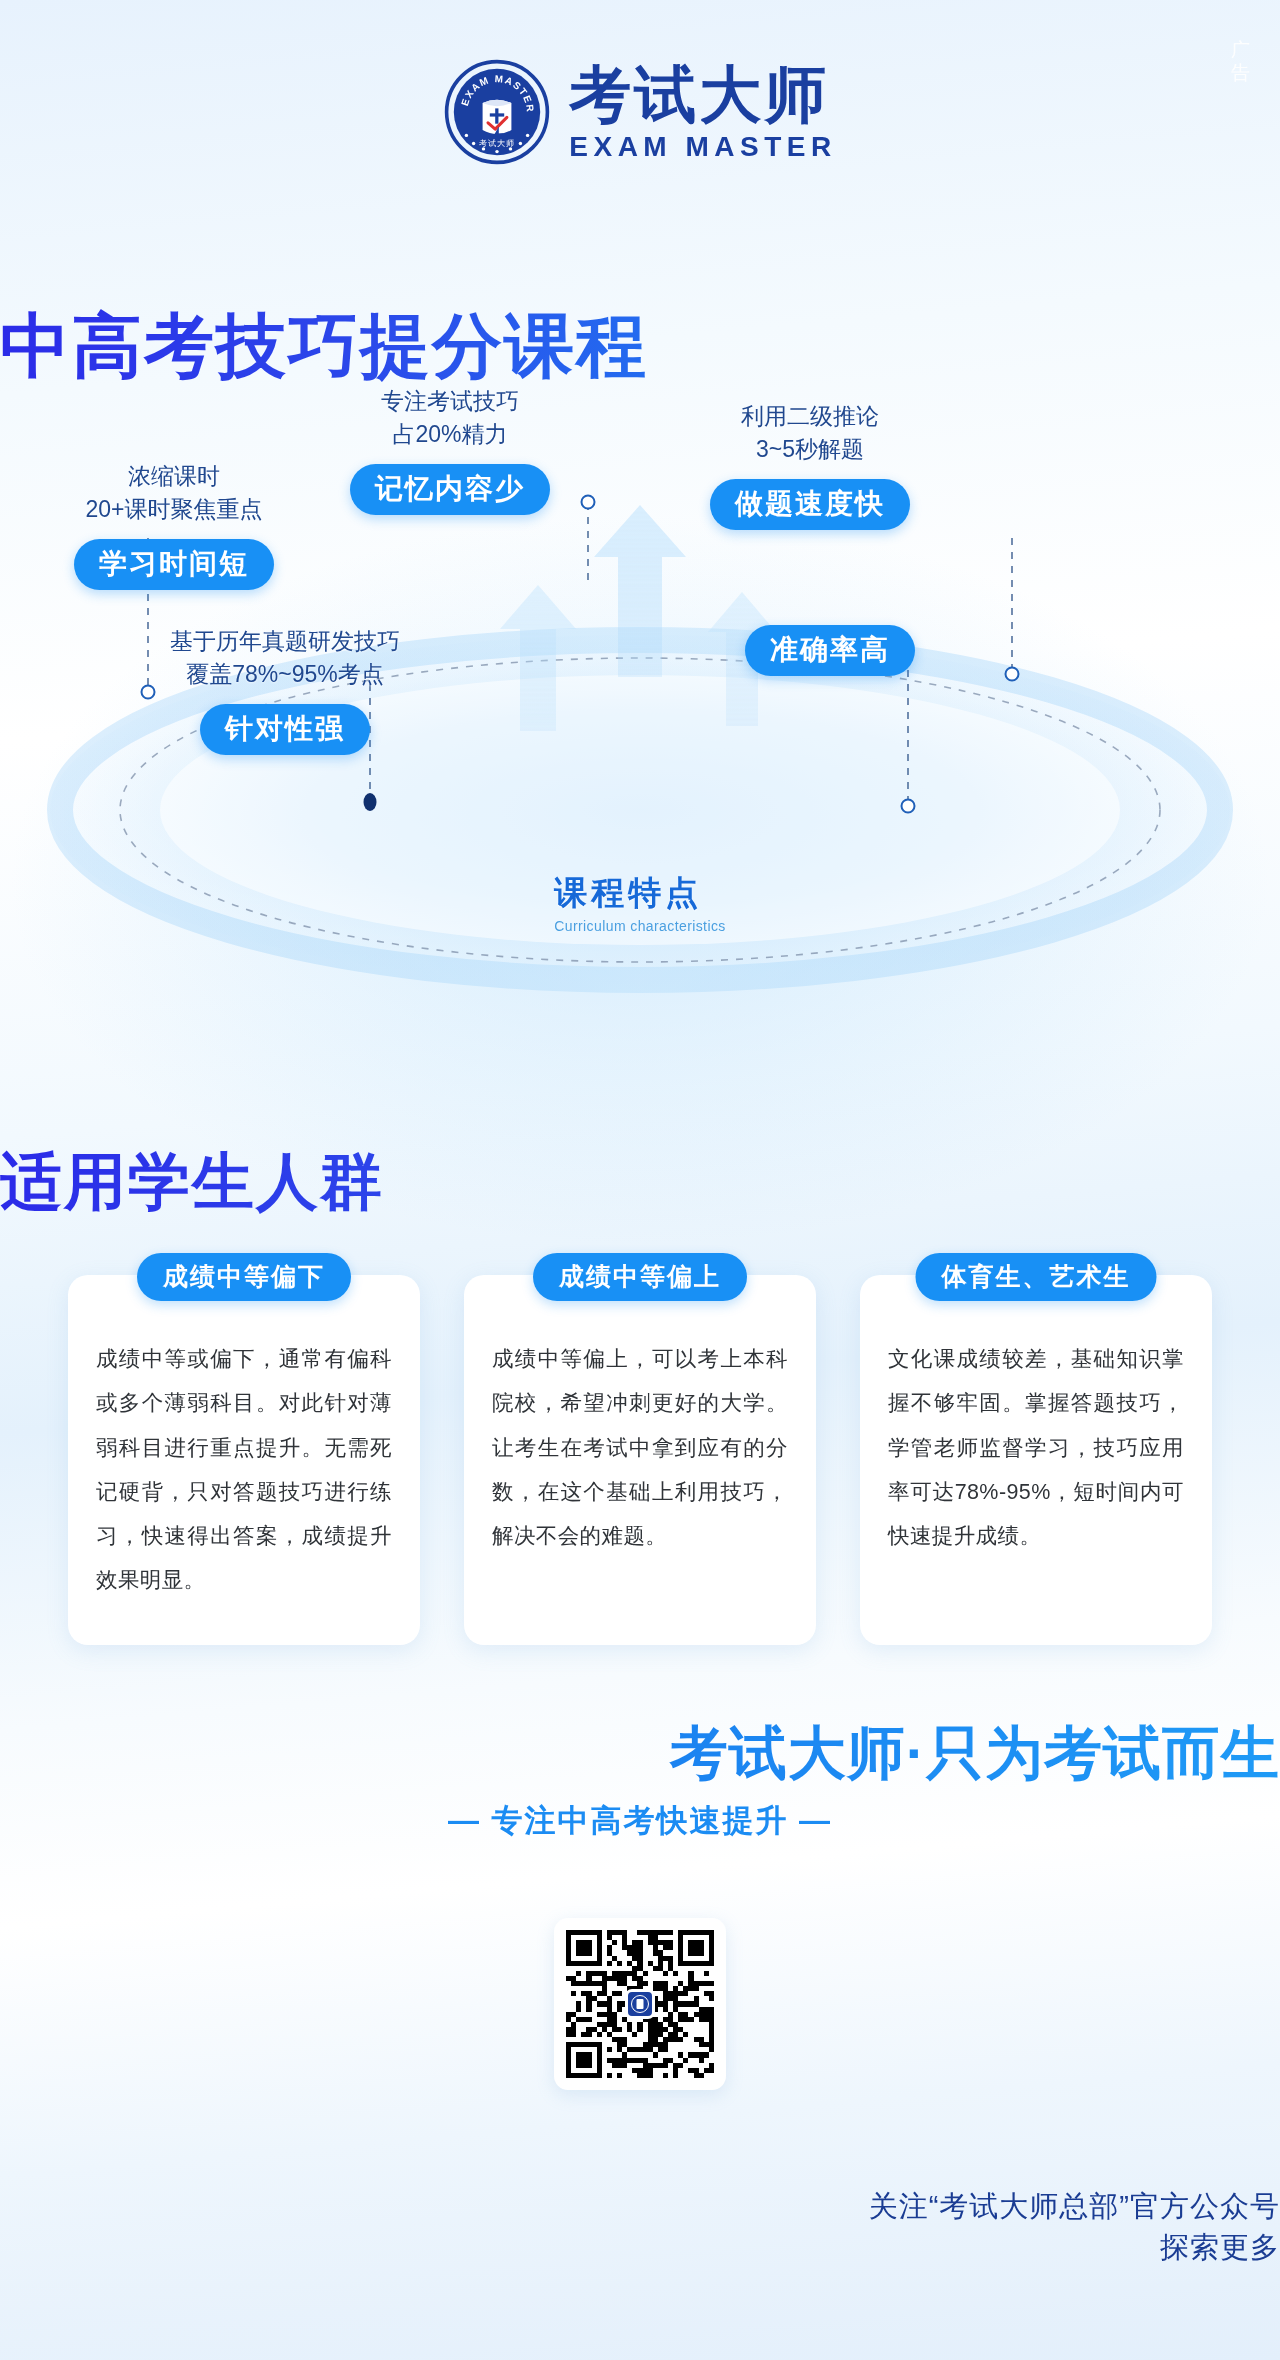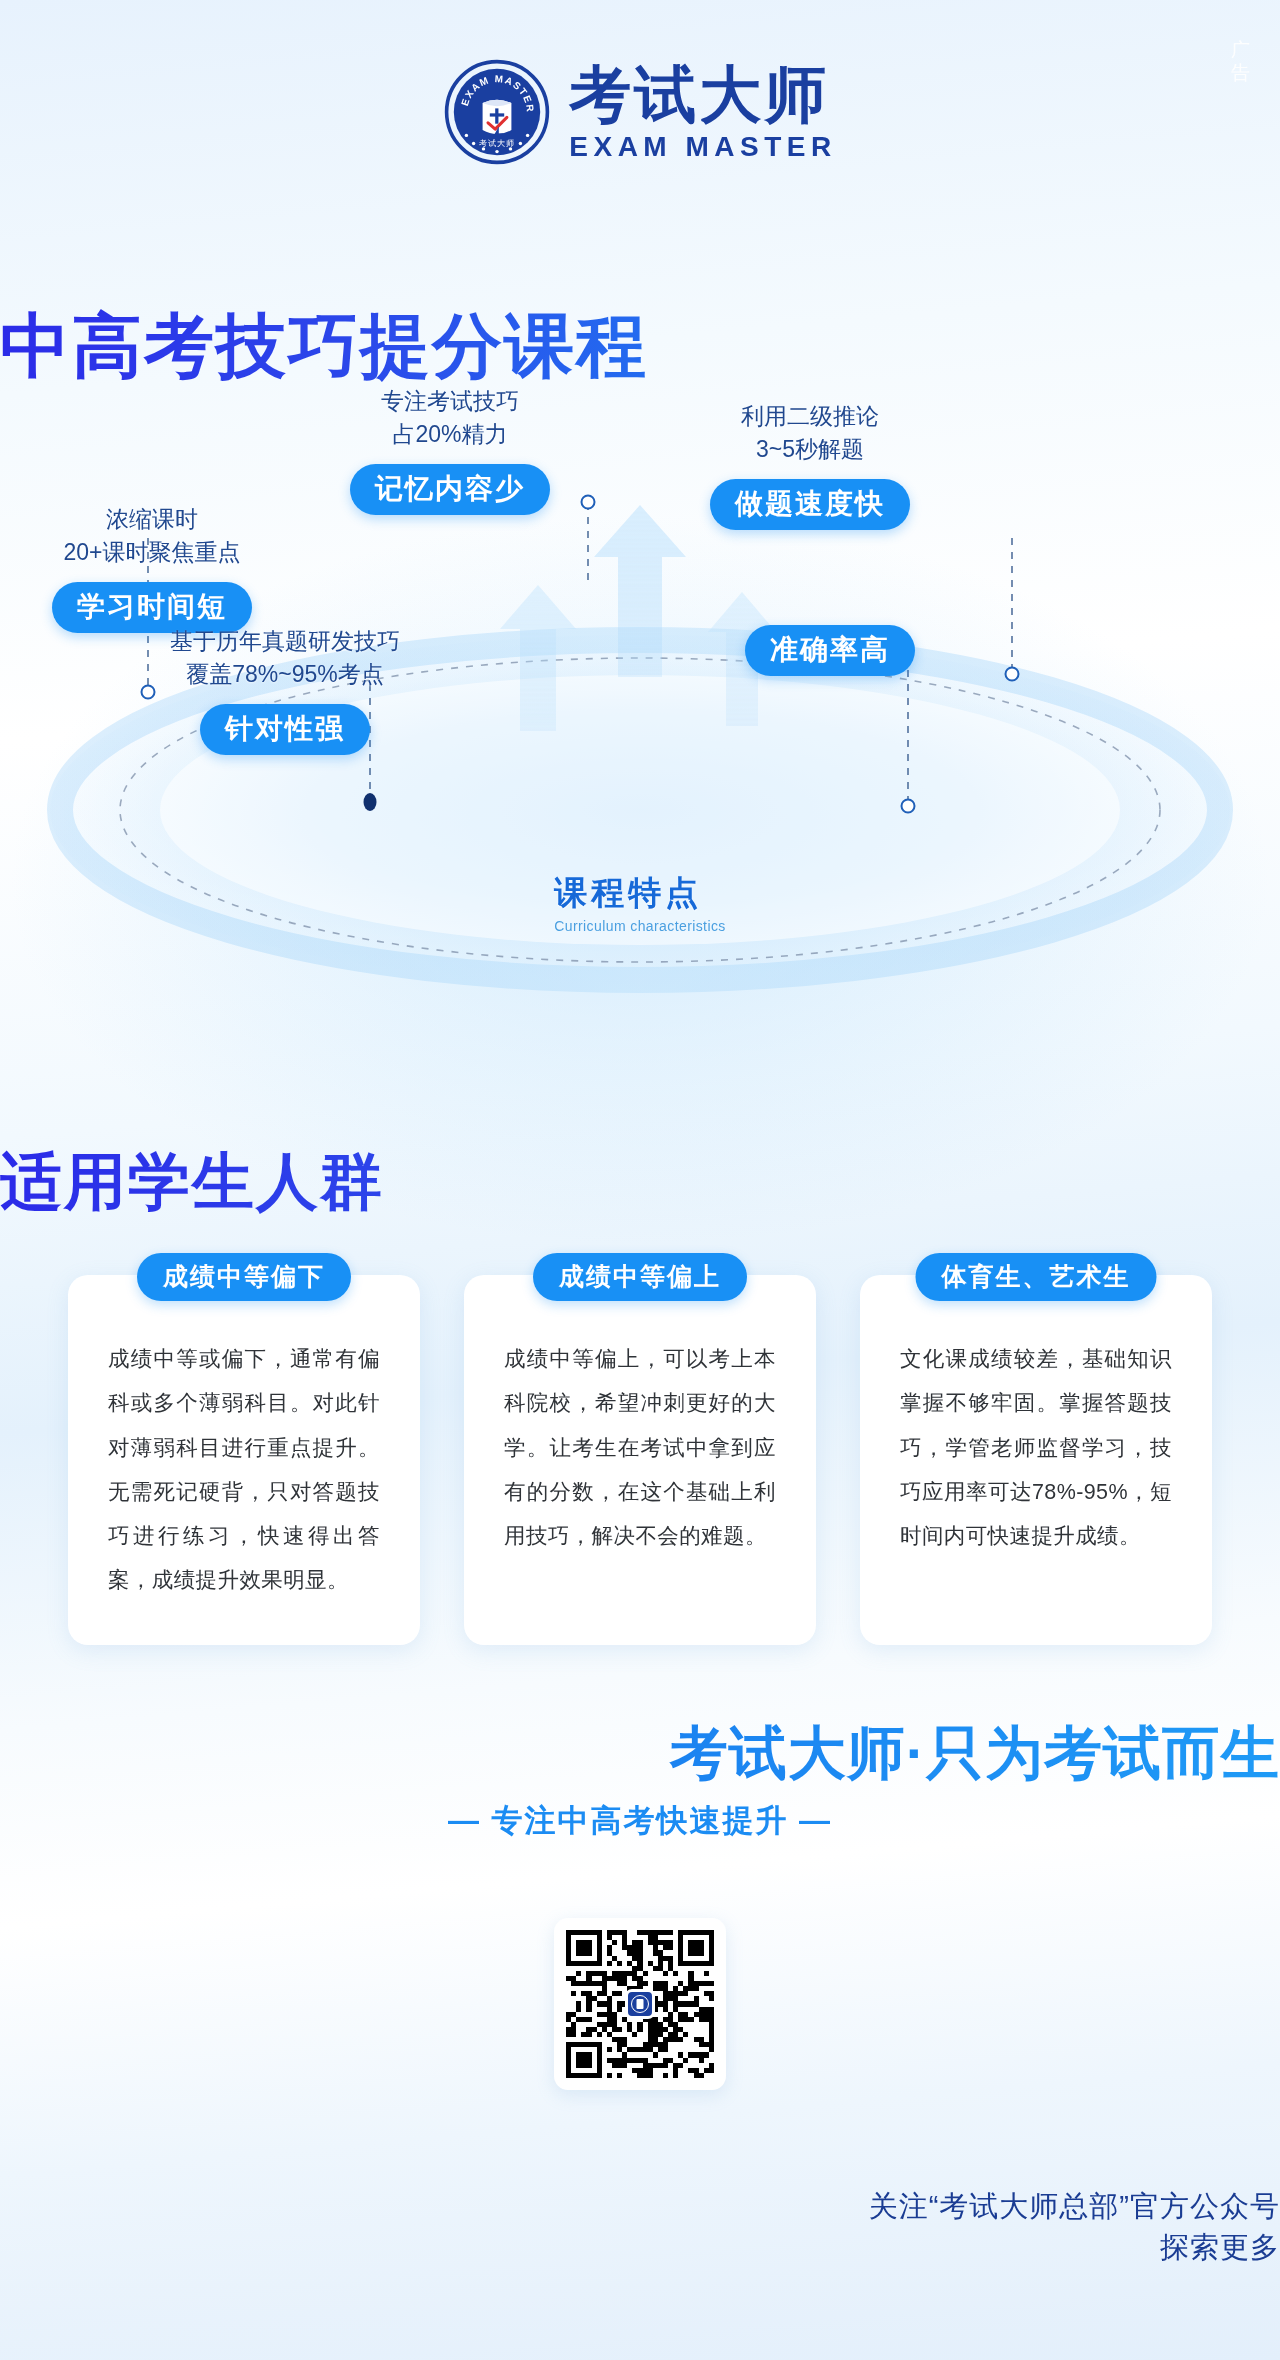--- a/index.html
+++ b/index.html
@@ -132,21 +132,21 @@
     font-weight: bold;
     letter-spacing: 2px;
     padding: 11px 25px 12px;
     border-radius: 30px;
     line-height: 1;
     box-shadow: 0 4px 12px rgba(24,144,245,.30);
     white-space: nowrap;
   }
 
   
-  .feat-1 { left: 12px;  top: 40px;  width: 280px; margin-top: 43px; }   
+  .feat-1 { left: 34px;  top: 40px;  width: 280px; }   
   .feat-2 { left: 310px; top: -35px; width: 280px; }   
   .feat-3 { left: 660px; top: -20px; width: 300px; }   
   .feat-4 { left: 120px; top: 205px; width: 330px; }   
   .feat-5 { left: 680px; top: 205px; width: 300px; }   
 
   
   .audience-title {
     position: absolute;
     top: 1140px; left: 0; right: 0;
     text-align: left;
@@ -167,21 +167,21 @@
     display: flex;
     justify-content: space-between;
   }
   .card {
     position: relative;
     width: 352px;
     min-height: 370px;
     background: #ffffff;
     border-radius: 20px;
     box-shadow: 0 6px 22px rgba(110,165,215,.16);
-    padding: 62px 40px 28px;
+    padding: 62px 28px 28px;
   }
   .card-pill {
     position: absolute;
     top: -22px; left: 50%;
     transform: translateX(-50%);
     background: #1890f5;
     color: #fff;
     font-size: 25px;
     font-weight: bold;
     letter-spacing: 2px;

